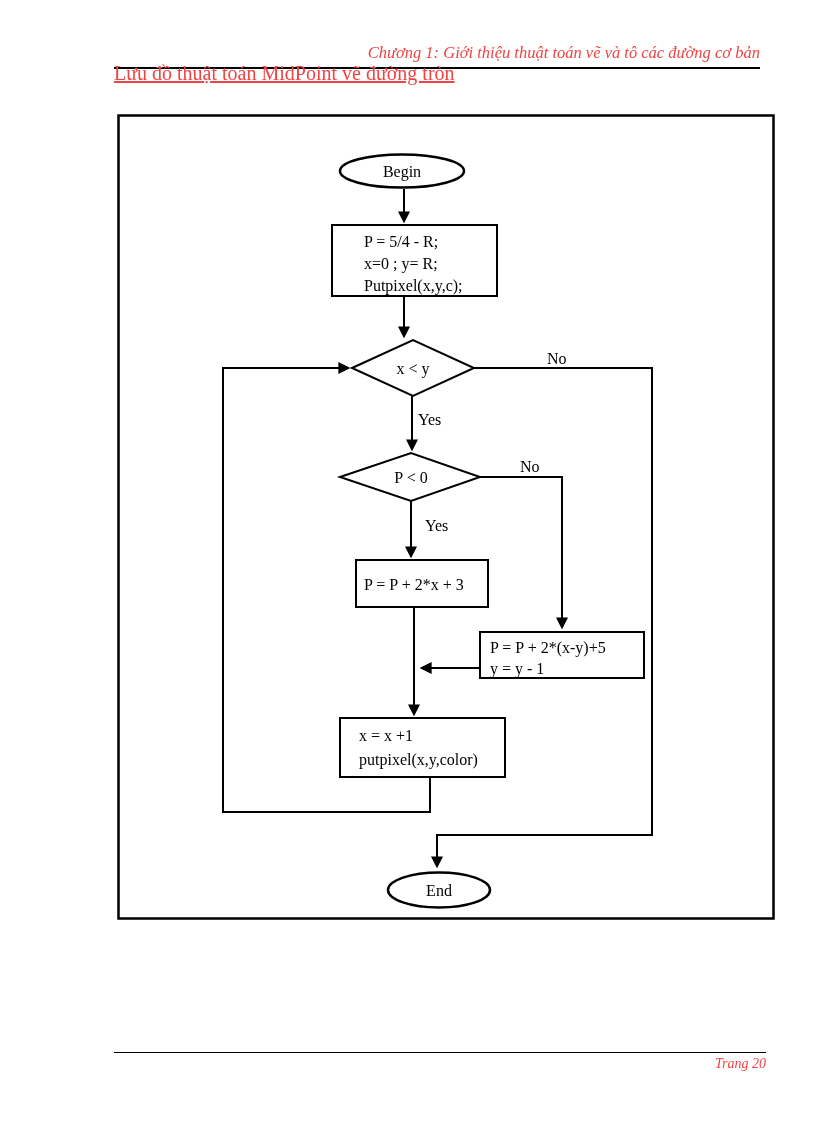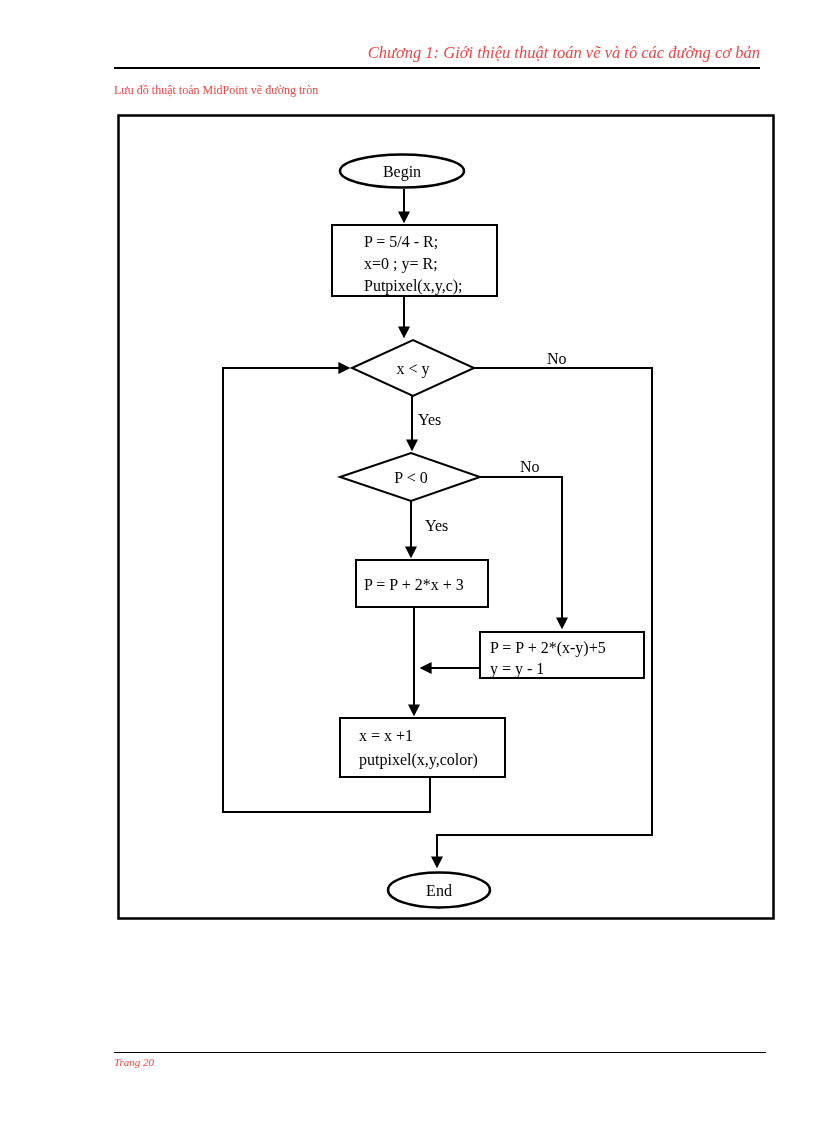--- a/index.html
+++ b/index.html
@@ -31,24 +31,25 @@
     position: absolute;
     left: 114px;
     top: 67px;
     width: 646px;
     height: 0;
     border-top: 2px solid #000;
   }
   .page-subtitle {
     position: absolute;
     left: 114px;
-    top: 79px;
-    font-size: 12px;
+    top: 62px;
+    font-size: 20px;
     line-height: 22px;
     white-space: nowrap;
+    text-decoration: underline;
   }
   .flowchart-svg {
     position: absolute;
     left: 117px;
     top: 114px;
   }
   .flowchart-svg text {
     font-family: "Liberation Serif", "DejaVu Serif", serif;
     font-size: 16px;
     fill: #000000;
@@ -68,23 +69,23 @@
     top: 1052px;
     width: 652px;
     height: 0;
     border-top: 1.5px solid #000;
   }
   .page-number {
     position: absolute;
     left: 114px;
     top: 1056px;
     width: 652px;
-    text-align: left;
+    text-align: right;
     font-style: italic;
-    font-size: 11px;
+    font-size: 14px;
   }
 </style>
 </head>
 <body>
 
 <div class="page">
 
   <div class="chapter-header">Chương 1: Giới thiệu thuật toán vẽ và tô các đường cơ bản</div>
   <div class="header-rule"></div>
   <div class="page-subtitle">Lưu đồ thuật toán MidPoint vẽ đường tròn</div>

